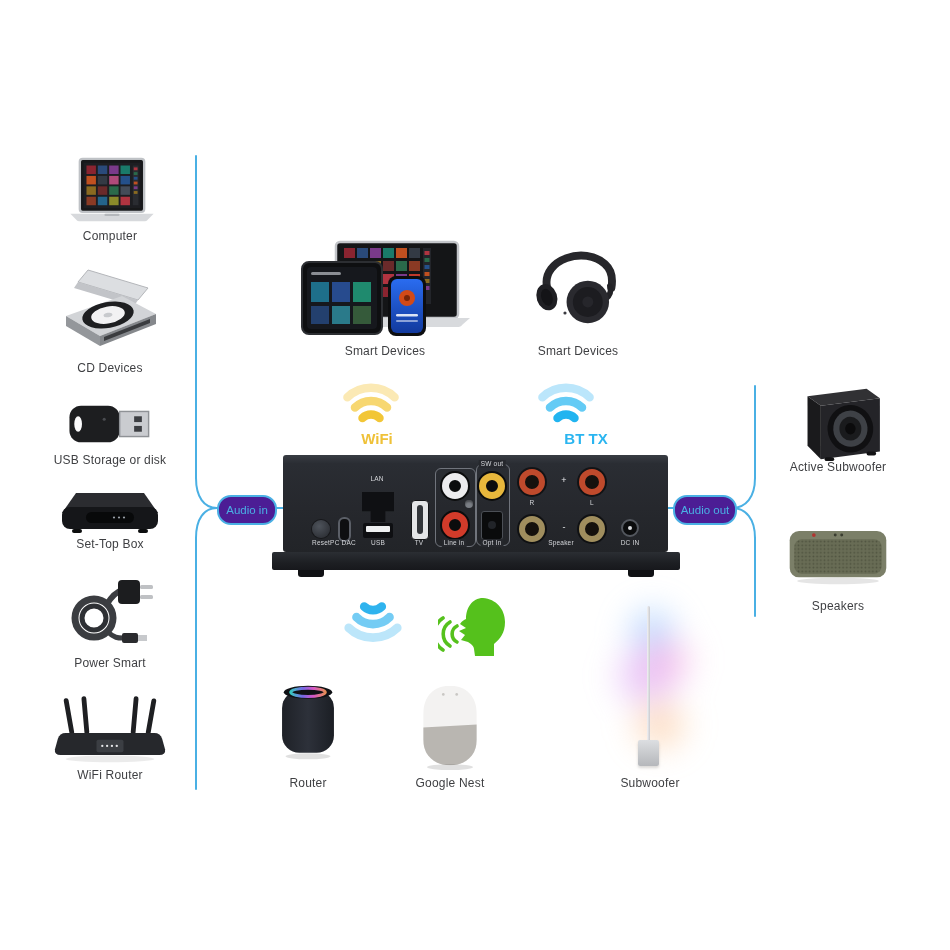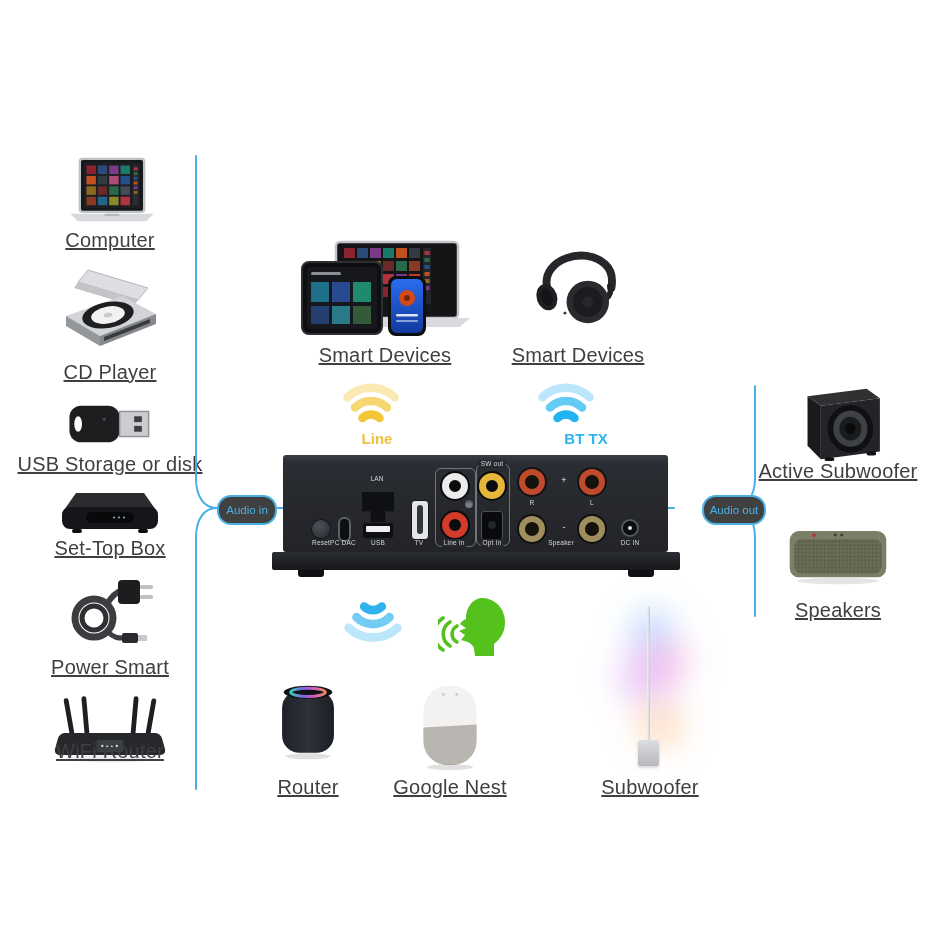--- a/index.html
+++ b/index.html
@@ -1,24 +1,24 @@
 <!DOCTYPE html>
 <html style="--accent-blue: #4ab0e4; --wifi-yellow: #efc138; --bt-blue: #2ab5f0; --voice-green: #55c11c; --label-color: #3e3f42; --port-label-color: #d4d6da;"><head>
 <meta charset="utf-8">
 <style>
   html,body{margin:0;padding:0;background:#fff;}
   .canvas{position:relative;width:950px;height:950px;background:#ffffff;overflow:hidden;
           font-family:"Liberation Sans", sans-serif;}
   .abs{position:absolute;}
   svg{display:block;}
-  .lbl{position:absolute;transform:translateX(-50%);font-size:20px;color:var(--label-color,#3e3f42);
-       white-space:nowrap;letter-spacing:.2px;text-decoration:underline;}
+  .lbl{position:absolute;transform:translateX(-50%);font-size:12px;color:var(--label-color,#3e3f42);
+       white-space:nowrap;letter-spacing:.2px;}
   .wifi-lbl{position:absolute;transform:translateX(-50%);font-size:15px;white-space:nowrap;font-weight:bold;}
   .bubble{position:absolute;display:flex;align-items:center;justify-content:center;
-          background:#404040;border:2px solid var(--accent-blue,#4ab0e4);border-radius:14px;
+          background:#4c1d95;border:2px solid var(--accent-blue,#4ab0e4);border-radius:14px;
           color:var(--accent-blue,#4ab0e4);font-size:11.5px;white-space:nowrap;z-index:5;}
   .connector{position:absolute;left:0;top:0;z-index:1;pointer-events:none;}
   
   .receiver{position:absolute;left:272px;top:455px;width:408px;height:126px;z-index:2;}
   .rc-panel{position:absolute;left:11px;top:0;width:385px;height:97px;border-radius:3px;
             background:linear-gradient(180deg,#383c43 0%,#2a2d33 9%,#26282d 55%,#222428 100%);}
   .rc-base{position:absolute;left:0;top:97px;width:408px;height:18px;border-radius:2px;
            background:linear-gradient(180deg,#2b2e33,#1d1f23 60%,#17181c);}
   .rc-foot{position:absolute;top:115px;width:26px;height:7px;border-radius:0 0 3px 3px;background:#101114;}
   .port-lbl{position:absolute;transform:translateX(-50%);font-size:6.5px;line-height:8px;
@@ -100,21 +100,21 @@
       <g transform="rotate(-10 50 49)">
         <ellipse cx="50" cy="49" rx="26" ry="13" fill="#1e1f21"></ellipse>
         <ellipse cx="50" cy="49" rx="17" ry="8.5" fill="#f2f2f3"></ellipse>
         <ellipse cx="50" cy="49" rx="4.5" ry="2.2" fill="#c8cacd"></ellipse>
       </g>
       <polygon points="8,50 42,70 42,80 8,60" fill="#94979b"></polygon>
       <polygon points="42,70 98,48 98,58 42,80" fill="#85888c"></polygon>
       <polygon points="46,71 92,53 92,57 46,75" fill="#3a3c3f"></polygon>
     </svg>
   </div>
-  <div class="lbl" style="left:110px;top:361px">CD Player</div>
+  <div class="lbl" style="left:110px;top:361px">CD Devices</div>
 
   <div class="abs" style="left:64px;top:396px;width:92px;height:56px">
     <svg width="92" height="56" viewBox="0 0 92 58">
       <rect x="4" y="10" width="52" height="38" rx="12" fill="#1d1e20"></rect>
       <ellipse cx="13" cy="29" rx="4" ry="8" fill="#fbfbfc"></ellipse>
       <circle cx="40" cy="24" r="1.6" fill="#4a4c50"></circle>
       <rect x="56" y="16" width="30" height="26" fill="#caccd0" stroke="#8f9296" stroke-width="1.5"></rect>
       <rect x="71" y="21" width="8" height="6" fill="#3c3e42"></rect>
       <rect x="71" y="31" width="8" height="6" fill="#3c3e42"></rect>
     </svg>
@@ -162,21 +162,21 @@
       <rect x="44" y="47" width="28" height="13" rx="2" fill="#3b3e43"></rect>
       <g fill="#e6e7e9">
           <circle cx="50" cy="53.5" r="1.2"></circle>
           <circle cx="55" cy="53.5" r="1.2"></circle>
           <circle cx="60" cy="53.5" r="1.2"></circle>
           <circle cx="65" cy="53.5" r="1.2"></circle>
         </g>
       <ellipse cx="58" cy="67" rx="46" ry="3.5" fill="#000" opacity="0.08"></ellipse>
     </svg>
   </div>
-  <div class="lbl" style="left:110px;top:740px">WiFi Router</div>
+  <div class="lbl" style="left:110px;top:768px">WiFi Router</div>
 
   <div class="abs" style="left:300px;top:240px;width:172px;height:96px">
     <svg width="172" height="96" viewBox="0 0 172 96">
       <defs>
         <linearGradient id="phoneG" x1="0" y1="0" x2="0" y2="1">
           <stop offset="0" stop-color="#2a6cf0"></stop>
             <stop offset="1" stop-color="#123a9e"></stop>
         </linearGradient>
       </defs>
       <rect x="36" y="2" width="122" height="76" rx="4" fill="#141517" stroke="#c3c5c9" stroke-width="2.5"></rect>
@@ -251,21 +251,21 @@
 
   <div class="abs" style="left:338px;top:376px;width:66px;height:50px">
     <svg width="66" height="50" viewBox="0 0 70 52">
       <g fill="none" stroke-linecap="round" stroke-width="9">
         <path d="M10 22 A 36 36 0 0 1 60 22" stroke="#fbe9b4"></path>
         <path d="M18 33 A 24 24 0 0 1 52 33" stroke="#f7d771"></path>
         <path d="M26 44 A 13 13 0 0 1 44 44" stroke="#f2c636"></path>
       </g>
     </svg>
   </div>
-  <div class="wifi-lbl" style="left:377px;top:430px;color:var(--wifi-yellow,#efc138)">Line</div>
+  <div class="wifi-lbl" style="left:377px;top:430px;color:var(--wifi-yellow,#efc138)">WiFi</div>
 
   <div class="abs" style="left:533px;top:376px;width:66px;height:50px">
     <svg width="66" height="50" viewBox="0 0 70 52">
       <g fill="none" stroke-linecap="round" stroke-width="9">
         <path d="M10 22 A 36 36 0 0 1 60 22" stroke="#bbe6fb"></path>
         <path d="M18 33 A 24 24 0 0 1 52 33" stroke="#64cbf5"></path>
         <path d="M26 44 A 13 13 0 0 1 44 44" stroke="#21b4f0"></path>
       </g>
     </svg>
   </div>
@@ -324,21 +324,21 @@
       <span class="port-lbl" style="left:347px;top:84px">DC IN</span>
     </div>
     <div class="rc-base"></div>
     <div class="rc-foot" style="left:26px"></div>
     <div class="rc-foot" style="left:356px"></div>
   </div>
 
   <div class="bubble" style="left:217px;top:495px;width:56px;height:26px">
     <span>Audio in</span>
   </div>
-  <div class="bubble" style="left:702px;top:495px;width:60px;height:26px">
+  <div class="bubble" style="left:673px;top:495px;width:60px;height:26px">
     <span>Audio out</span>
   </div>
 
   <div class="abs" style="left:790px;top:383px;width:96px;height:80px">
     <svg width="96" height="80" viewBox="0 0 100 84">
       <polygon points="18,14 80,6 94,16 32,24" fill="#313134"></polygon>
       <polygon points="18,14 32,24 32,80 18,66" fill="#1a1a1c"></polygon>
       <polygon points="32,24 94,16 94,72 32,80" fill="#242428"></polygon>
       <g transform="translate(63,48) rotate(-4)">
         <ellipse rx="24" ry="25" fill="#101012"></ellipse>

